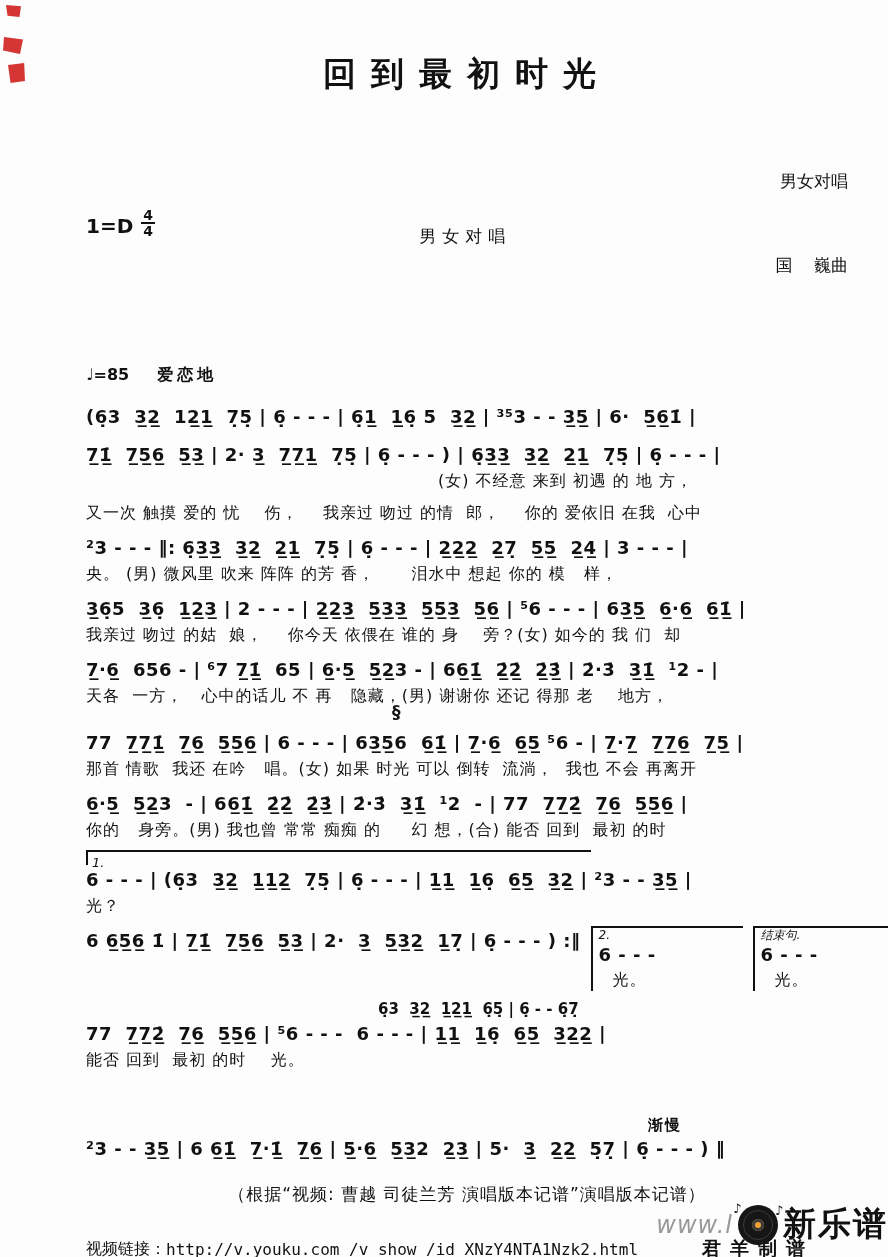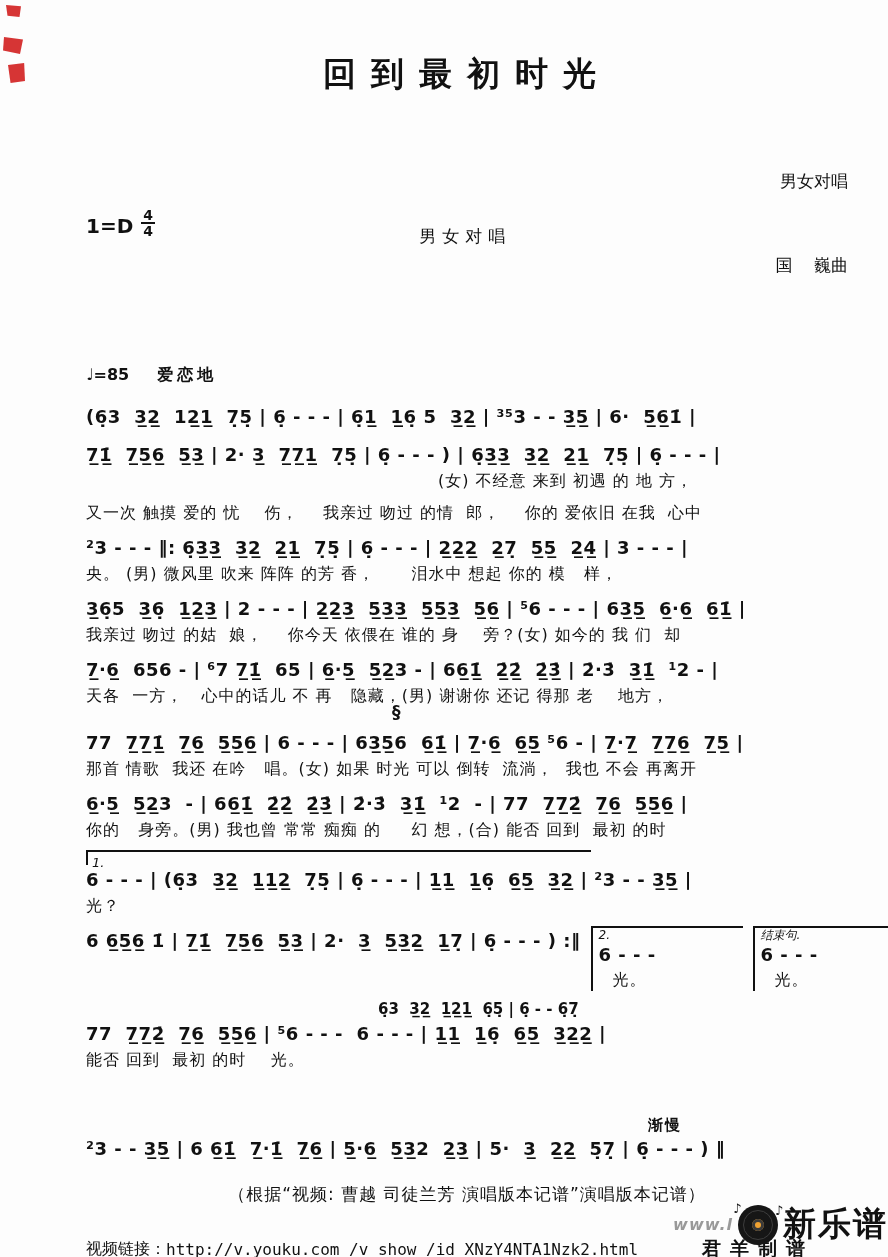--- a/index.html
+++ b/index.html
@@ -49,21 +49,21 @@
   .upper-voice{padding-left:292px;font-size:15px;font-weight:bold;white-space:pre;line-height:19px;}
   .segno{padding-left:306px;font-weight:bold;font-size:17px;line-height:14px;margin-top:-2px;}
   .ritline{padding-left:562px;font-size:15px;font-weight:bold;line-height:17px;letter-spacing:2px;margin-top:46px;}
 
   .source-note{text-align:center;font-size:17px;margin-top:20px;letter-spacing:1px;white-space:pre;}
   .linkrow{display:flex;align-items:center;margin-top:30px;font-size:16px;}
   .linkurl{font-family:"DejaVu Sans Mono",monospace;font-size:16px;}
   .maker{margin-left:64px;font-weight:bold;font-size:19px;letter-spacing:9px;font-family:"DejaVu Serif",serif;}
 
   .watermark{position:absolute;right:0;bottom:10px;display:flex;align-items:center;}
-  .www{color:#999;font-style:italic;font-weight:bold;font-size:16px;letter-spacing:1px;}
+  .www{color:#999;font-style:italic;font-weight:normal;font-size:24px;letter-spacing:1px;}
   .vinyl{width:40px;height:40px;background:#161616;border-radius:50%;position:relative;margin:0 5px;flex:0 0 auto;}
   .vinyl .labeldot{position:absolute;left:50%;top:50%;width:12px;height:12px;margin:-6px 0 0 -6px;background:#f0a232;border-radius:50%;box-shadow:0 0 0 3px #3a3a3a inset;}
   .vinyl .ring{position:absolute;left:5px;top:5px;right:5px;bottom:5px;border:1px solid #3d3d3d;border-radius:50%;}
   .mnote{position:absolute;color:#161616;font-size:13px;font-weight:bold;}
   .mnote.l{left:-5px;top:-4px;}
   .mnote.r{right:-5px;top:-2px;}
   .site{font-weight:bold;font-size:33px;letter-spacing:2px;text-align:center;}
 </style>
 </head>
 <body>

